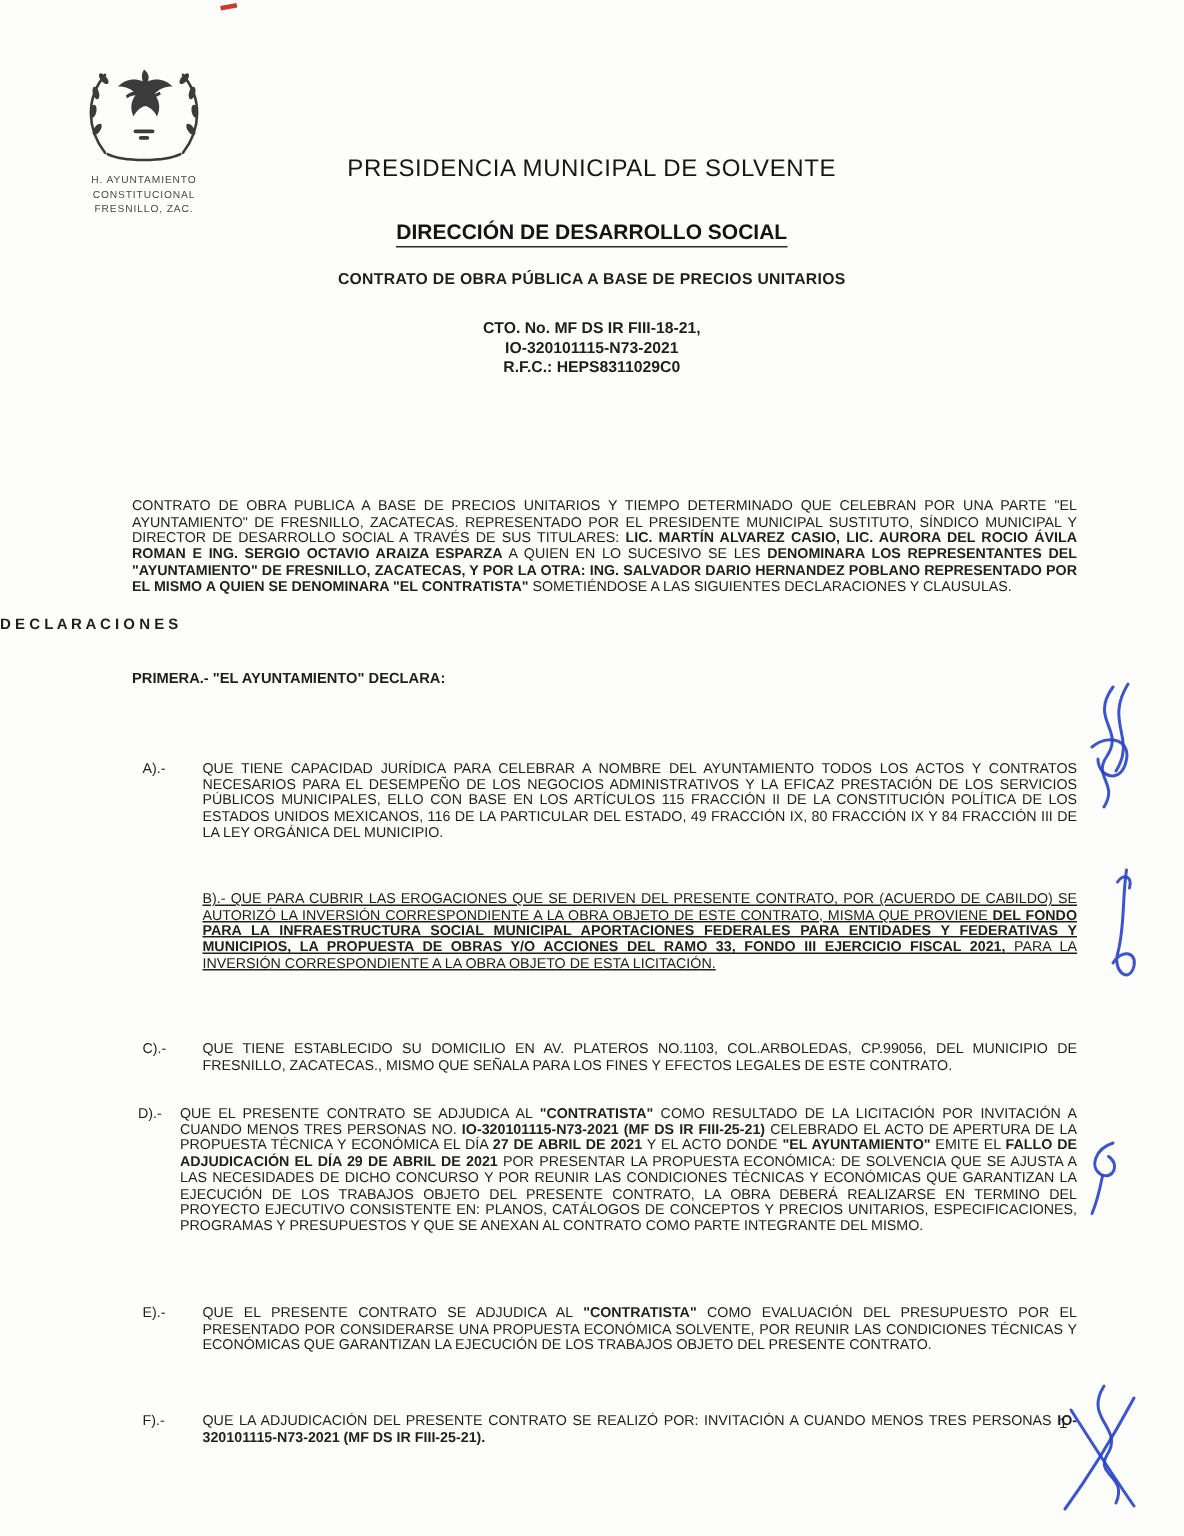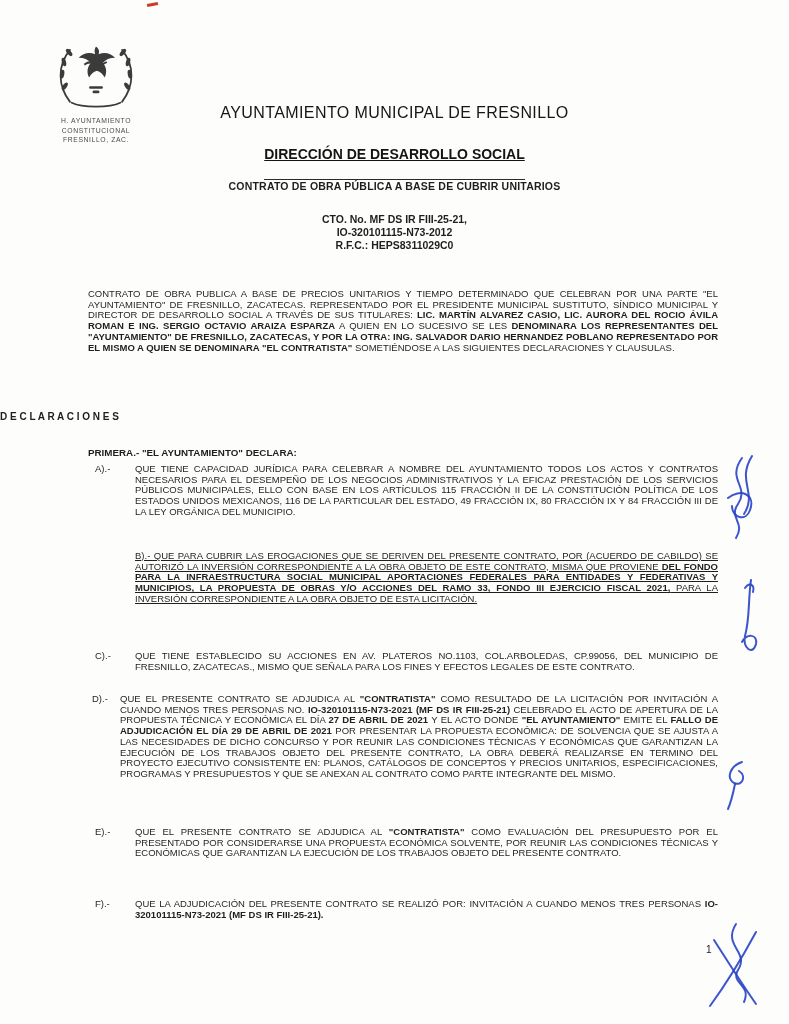--- a/index.html
+++ b/index.html
@@ -27,31 +27,31 @@
     letter-spacing: .6px; color: #4a4a4a;
   }
   .title {
     position: absolute; top: 104px; left: 0; width: 100%;
     text-align: center; font-size: 16px; letter-spacing: .4px; color: #161616;
   }
   .subtitle {
     position: absolute; top: 146px; left: 0; width: 100%;
     text-align: center; font-weight: bold; font-size: 14px; color: #141414;
   }
-  .subtitle span { display: inline-block; border-bottom: 1.5px solid #2a2a2a; padding-bottom: 17px; text-decoration: underline; }
+  .subtitle span { display: inline-block; border-bottom: 1.5px solid #2a2a2a; padding-bottom: 2px; }
   .contract-heading {
     position: absolute; top: 180px; left: 0; width: 100%;
     text-align: center; font-weight: bold; font-size: 10.5px; letter-spacing: .2px;
   }
   .cto {
     position: absolute; top: 213px; left: 0; width: 100%;
     text-align: center; font-weight: bold; font-size: 10.5px; line-height: 13px;
   }
   .para, .clause .txt, .clause .lbl, .clause-b {
-    font-size: 9.5px; line-height: 10.7px; color: #1f1f1f;
+    font-size: 9.5px; line-height: 10.7px; color: #1f1f1f; margin-top: 44px;
   }
   .para { position: absolute; text-align: justify; }
   .intro { top: 289px; left: 88px; width: 630px; }
   .decl-title {
     position: absolute; top: 411px; left: 0; width: 100%;
     text-align: left; font-weight: bold; font-size: 10px;
   }
   .primera {
     position: absolute; top: 447px; left: 88px;
     font-weight: bold; font-size: 9.8px;
@@ -95,50 +95,50 @@
       <rect class="fill" x="46" y="63" width="8" height="3" rx="1.5"></rect>
     </svg>
   </div>
 
   <div class="letterhead">
     <div>H. AYUNTAMIENTO</div>
     <div>CONSTITUCIONAL</div>
     <div>FRESNILLO, ZAC.</div>
   </div>
 
-  <div class="title">AYUNTAMIENTO MUNICIPAL DE FRESNILLO</div>
+  <div class="title">PRESIDENCIA MUNICIPAL DE SOLVENTE</div>
 
   <div class="subtitle">
     <span>DIRECCIÓN DE DESARROLLO SOCIAL</span>
   </div>
 
-  <div class="contract-heading">CONTRATO DE OBRA PÚBLICA A BASE DE CUBRIR UNITARIOS</div>
+  <div class="contract-heading">CONTRATO DE OBRA PÚBLICA A BASE DE PRECIOS UNITARIOS</div>
 
   <div class="cto">
-    <div>CTO. No. MF DS IR FIII-25-21,</div>
-    <div>IO-320101115-N73-2012</div>
+    <div>CTO. No. MF DS IR FIII-18-21,</div>
+    <div>IO-320101115-N73-2021</div>
     <div>R.F.C.: HEPS8311029C0</div>
   </div>
 
   <div class="para intro"><span>CONTRATO DE OBRA PUBLICA A BASE DE PRECIOS UNITARIOS Y TIEMPO DETERMINADO QUE CELEBRAN POR UNA PARTE "EL AYUNTAMIENTO" DE FRESNILLO, ZACATECAS. REPRESENTADO POR EL PRESIDENTE MUNICIPAL SUSTITUTO, SÍNDICO MUNICIPAL Y DIRECTOR DE DESARROLLO SOCIAL  A TRAVÉS DE SUS TITULARES: </span><span class="b">LIC. MARTÍN ALVAREZ CASIO, LIC. AURORA DEL ROCIO ÁVILA ROMAN E  ING. SERGIO OCTAVIO ARAIZA ESPARZA</span><span> A QUIEN EN LO SUCESIVO SE LES </span><span class="b">DENOMINARA LOS REPRESENTANTES DEL "AYUNTAMIENTO" DE FRESNILLO, ZACATECAS, Y POR LA OTRA: ING. SALVADOR DARIO HERNANDEZ POBLANO REPRESENTADO POR  EL MISMO A QUIEN SE DENOMINARA "EL CONTRATISTA"</span><span> SOMETIÉNDOSE A LAS  SIGUIENTES DECLARACIONES Y CLAUSULAS.</span></div>
 
   <div class="decl-title">D E C L A R A C I O N E S</div>
 
   <div class="primera">PRIMERA.- "EL AYUNTAMIENTO" DECLARA:</div>
 
   <div class="clause" style="top:464px">
     <div class="lbl">A).-</div>
     <div class="txt"><span>QUE TIENE CAPACIDAD JURÍDICA PARA CELEBRAR A NOMBRE DEL AYUNTAMIENTO TODOS LOS ACTOS Y CONTRATOS NECESARIOS PARA EL DESEMPEÑO DE LOS NEGOCIOS ADMINISTRATIVOS Y LA EFICAZ PRESTACIÓN DE LOS SERVICIOS PÚBLICOS MUNICIPALES, ELLO CON BASE EN LOS ARTÍCULOS 115 FRACCIÓN II DE LA CONSTITUCIÓN POLÍTICA DE LOS ESTADOS UNIDOS MEXICANOS, 116 DE LA PARTICULAR DEL ESTADO, 49 FRACCIÓN IX, 80 FRACCIÓN IX Y 84 FRACCIÓN III DE LA LEY ORGÁNICA DEL MUNICIPIO.</span></div>
   </div>
 
   <div class="clause-b" style="top:551px"><span>B).- QUE PARA CUBRIR LAS EROGACIONES QUE SE DERIVEN DEL PRESENTE CONTRATO, POR (ACUERDO DE CABILDO) SE AUTORIZÓ LA INVERSIÓN CORRESPONDIENTE A LA OBRA OBJETO DE ESTE CONTRATO, MISMA QUE PROVIENE </span><span class="b">DEL FONDO PARA LA INFRAESTRUCTURA SOCIAL MUNICIPAL APORTACIONES FEDERALES PARA ENTIDADES Y  FEDERATIVAS Y MUNICIPIOS, LA PROPUESTA DE OBRAS Y/O ACCIONES DEL RAMO 33, FONDO III EJERCICIO FISCAL 2021,</span><span>  PARA LA INVERSIÓN CORRESPONDIENTE A LA OBRA OBJETO DE ESTA LICITACIÓN.</span></div>
 
   <div class="clause" style="top:651px">
     <div class="lbl">C).-</div>
-    <div class="txt"><span>QUE TIENE ESTABLECIDO SU ACCIONES EN AV. PLATEROS NO.1103, COL.ARBOLEDAS, CP.99056, DEL MUNICIPIO DE FRESNILLO, ZACATECAS., MISMO QUE SEÑALA PARA LOS FINES Y EFECTOS LEGALES DE ESTE CONTRATO.</span></div>
+    <div class="txt"><span>QUE TIENE ESTABLECIDO SU DOMICILIO EN AV. PLATEROS NO.1103, COL.ARBOLEDAS, CP.99056, DEL MUNICIPIO DE FRESNILLO, ZACATECAS., MISMO QUE SEÑALA PARA LOS FINES Y EFECTOS LEGALES DE ESTE CONTRATO.</span></div>
   </div>
 
   <div class="clause clause-d" style="top:694px">
     <div class="lbl">D).-</div>
     <div class="txt"><span>QUE EL PRESENTE CONTRATO SE ADJUDICA AL </span><span class="b">"CONTRATISTA"</span><span> COMO RESULTADO DE LA LICITACIÓN POR INVITACIÓN A CUANDO MENOS TRES PERSONAS NO. </span><span class="b">IO-320101115-N73-2021 (MF DS IR FIII-25-21)</span><span> CELEBRADO EL ACTO DE APERTURA DE LA PROPUESTA TÉCNICA Y ECONÓMICA EL DÍA </span><span class="b">27 DE ABRIL DE 2021</span><span> Y EL ACTO DONDE </span><span class="b">"EL AYUNTAMIENTO"</span><span> EMITE EL </span><span class="b">FALLO DE ADJUDICACIÓN EL DÍA 29 DE ABRIL DE 2021</span><span> POR PRESENTAR LA PROPUESTA ECONÓMICA:  DE SOLVENCIA QUE SE AJUSTA A LAS NECESIDADES DE DICHO CONCURSO Y POR REUNIR LAS CONDICIONES TÉCNICAS Y ECONÓMICAS QUE GARANTIZAN LA EJECUCIÓN DE LOS TRABAJOS OBJETO DEL PRESENTE CONTRATO, LA OBRA DEBERÁ REALIZARSE EN TERMINO DEL PROYECTO EJECUTIVO CONSISTENTE EN: PLANOS, CATÁLOGOS DE CONCEPTOS Y PRECIOS UNITARIOS, ESPECIFICACIONES, PROGRAMAS Y PRESUPUESTOS Y QUE SE ANEXAN AL CONTRATO COMO PARTE INTEGRANTE DEL MISMO.</span></div>
   </div>
 
   <div class="clause" style="top:827px">
     <div class="lbl">E).-</div>
     <div class="txt"><span>QUE EL PRESENTE CONTRATO SE ADJUDICA AL </span><span class="b">"CONTRATISTA"</span><span> COMO EVALUACIÓN DEL PRESUPUESTO POR EL PRESENTADO POR CONSIDERARSE UNA PROPUESTA ECONÓMICA SOLVENTE, POR REUNIR LAS CONDICIONES TÉCNICAS Y ECONÓMICAS QUE GARANTIZAN LA EJECUCIÓN DE LOS TRABAJOS OBJETO DEL PRESENTE CONTRATO.</span></div>

